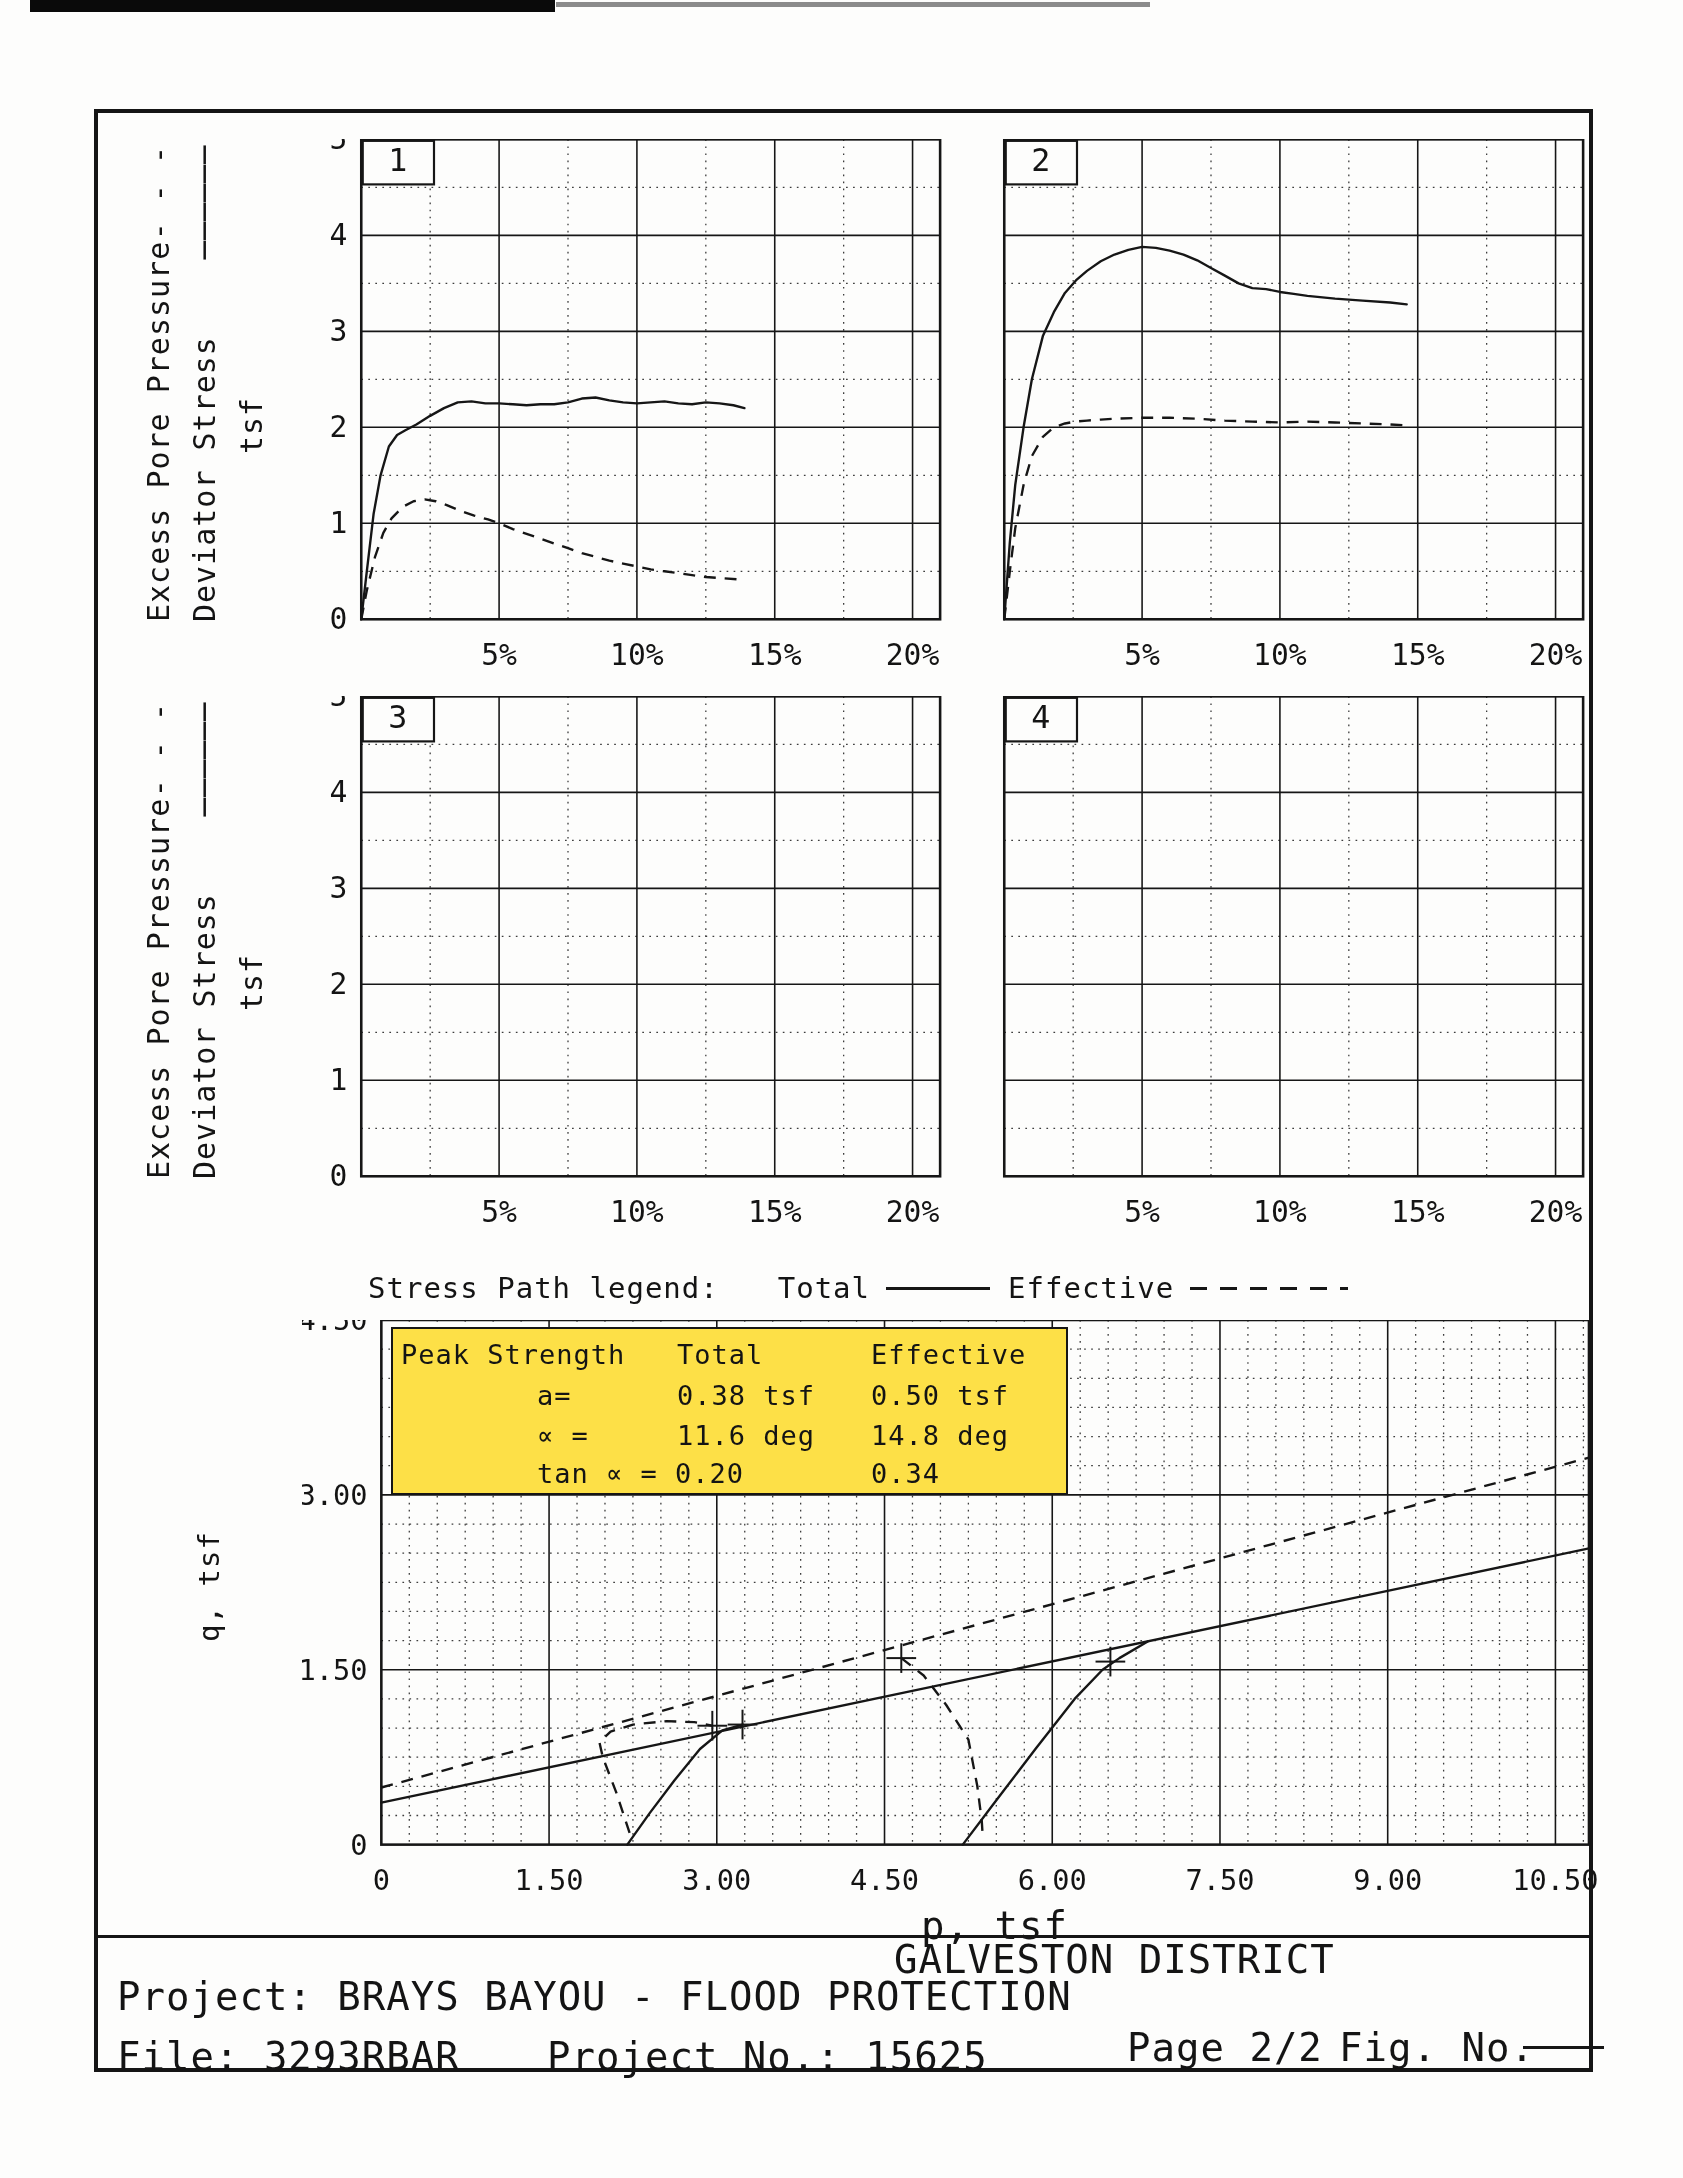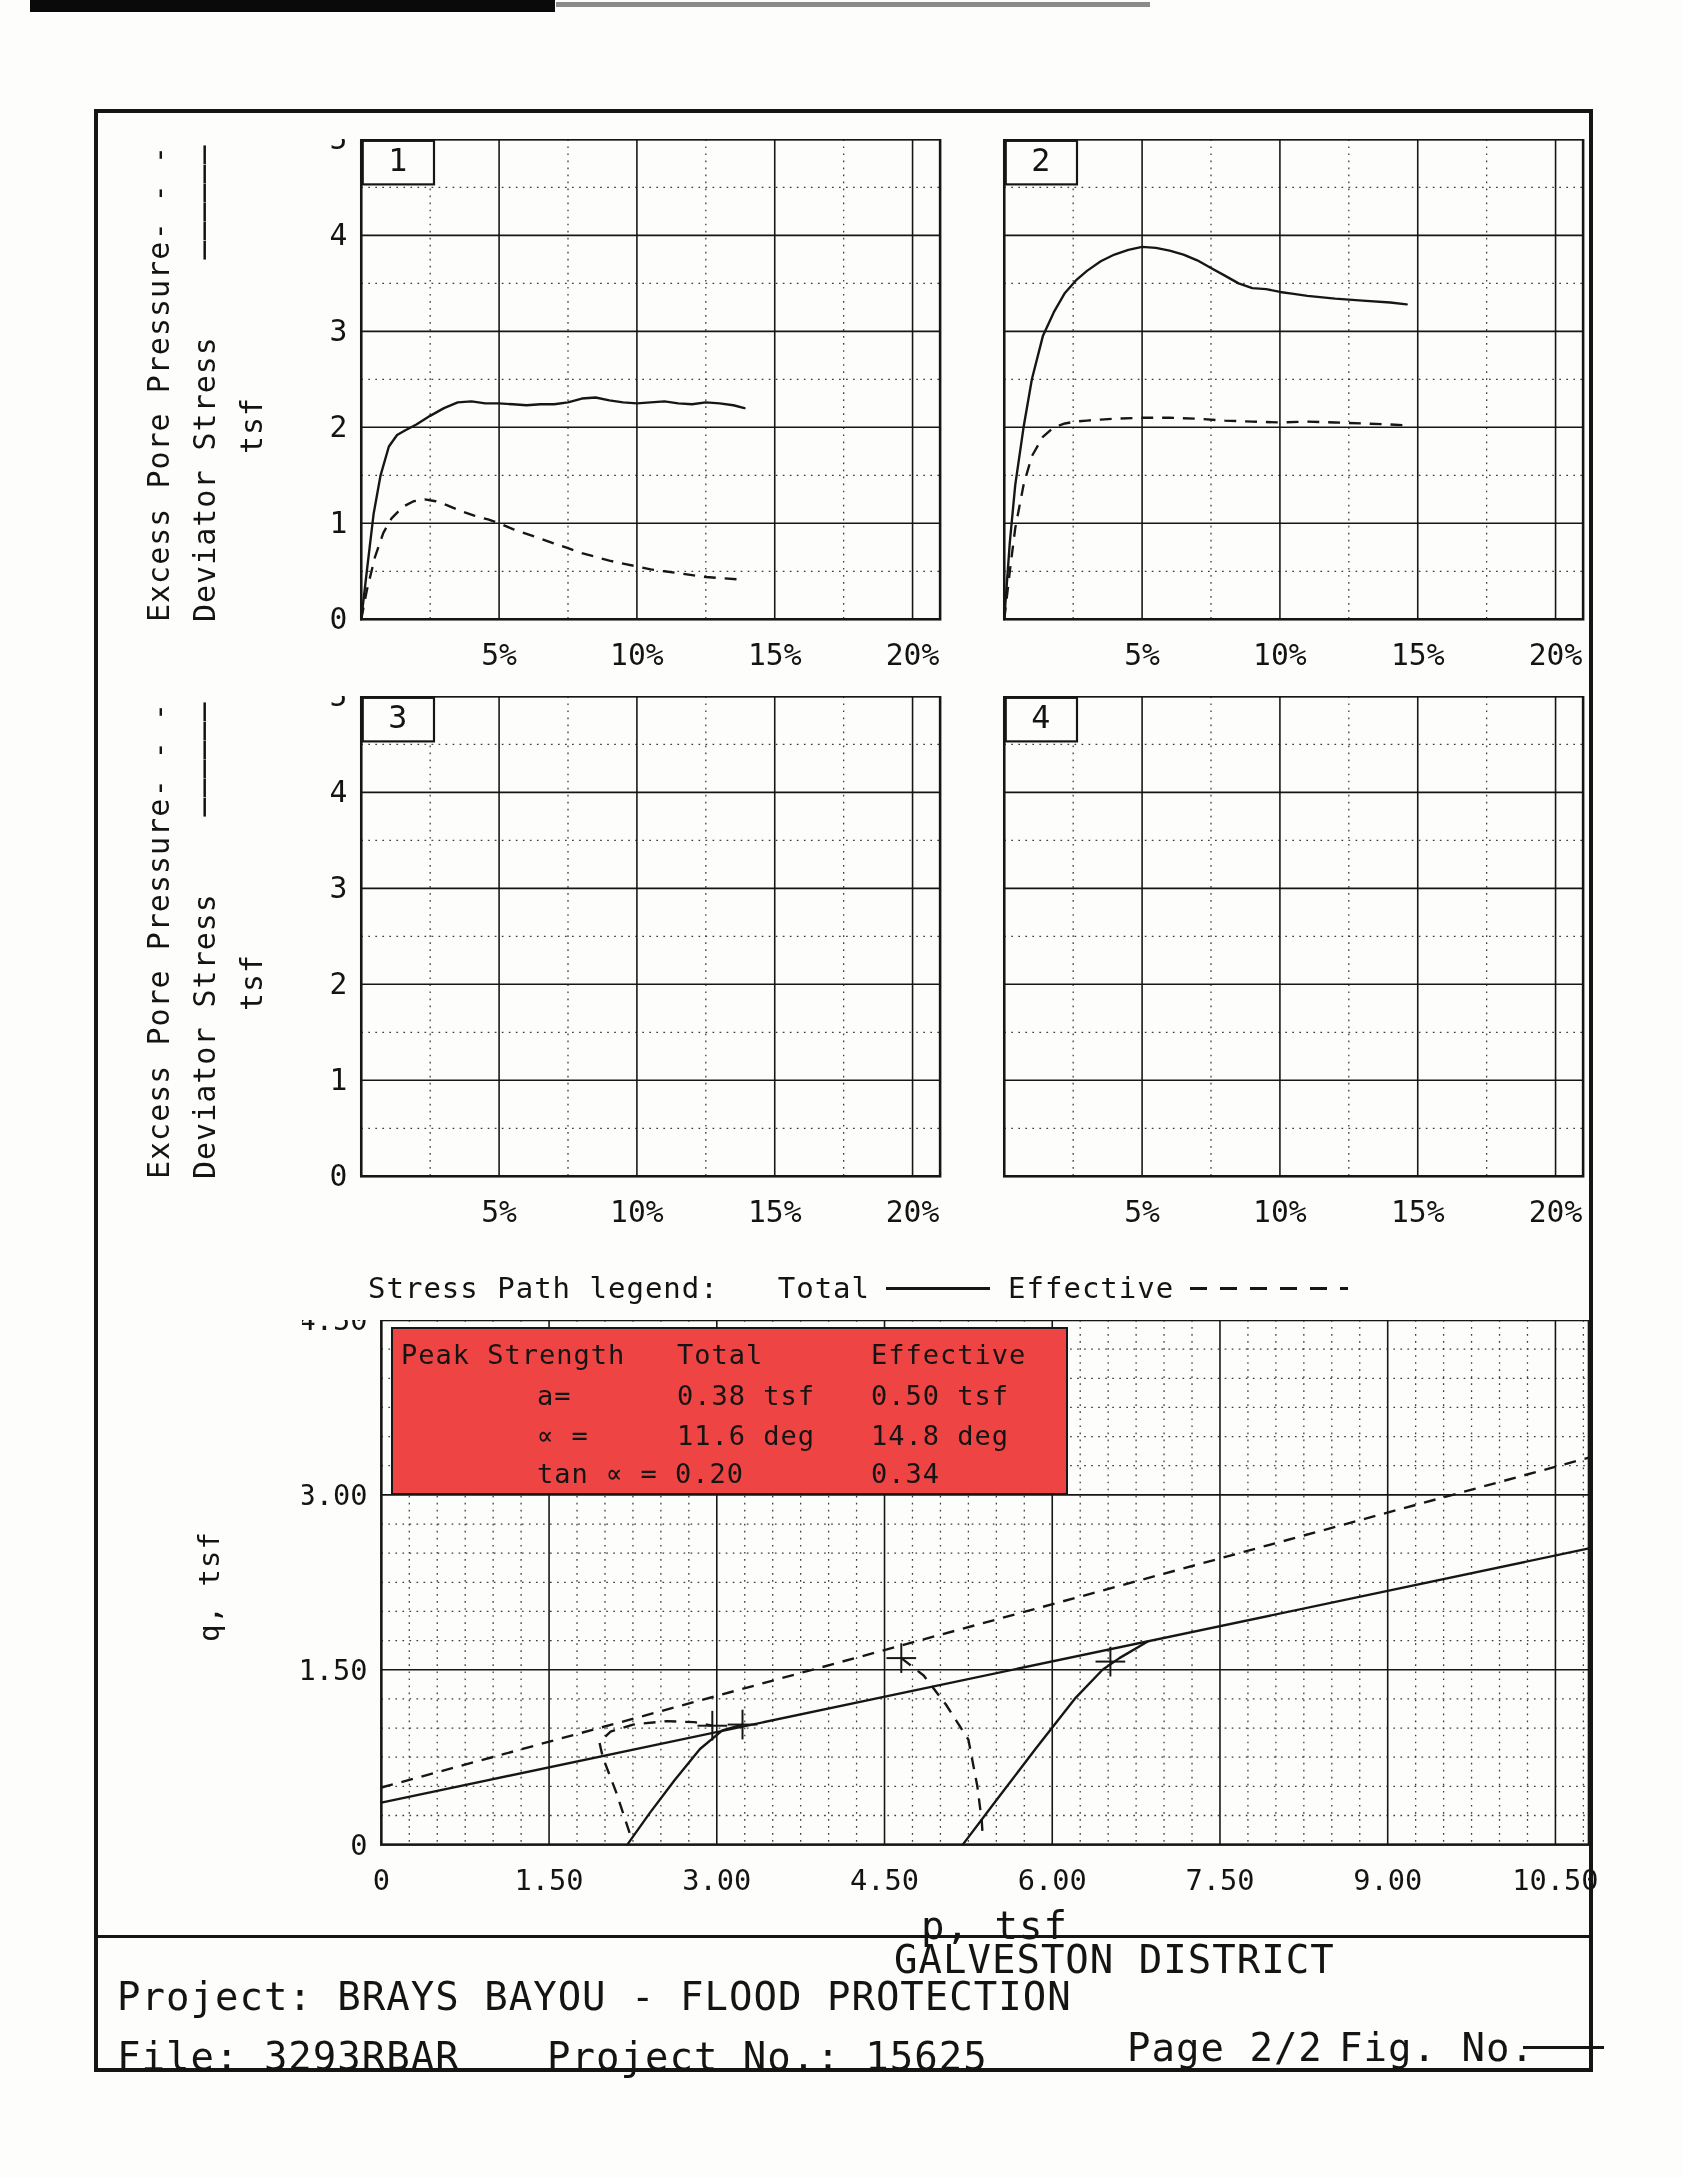--- a/index.html
+++ b/index.html
@@ -23,21 +23,21 @@
   .plot-border{fill:none;stroke:#161616;stroke-width:2.6;}
   .s-solid{fill:none;stroke:#161616;stroke-width:2.4;stroke-linejoin:round;stroke-linecap:round;}
   .s-dashed{fill:none;stroke:#161616;stroke-width:2.4;stroke-linejoin:round;stroke-dasharray:12 9;}
   .mark{stroke:#161616;stroke-width:2;}
   .badge-box{fill:#fdfdfc;stroke:#161616;stroke-width:2.2;}
   .txt{position:absolute;font-size:39px;letter-spacing:1px;white-space:nowrap;}
   .legend-row{left:368px;top:1271px;display:flex;align-items:center;font-size:29px;letter-spacing:1px;}
   .lg-solid{width:104px;height:0;border-top:3px solid #161616;margin:0 18px 0 16px;}
   .lg-dashed{width:158px;height:3px;margin-left:16px;
              background:repeating-linear-gradient(90deg,#161616 0 17px,transparent 17px 30px);}
-  .peak-table{left:391px;top:1327px;width:673px;height:164px;border:2px solid #161616;background:#ef4444;}
+  .peak-table{left:391px;top:1327px;width:673px;height:164px;border:2px solid #161616;background:#fde047;}
   .peak-table span{position:absolute;font-size:27px;letter-spacing:1px;white-space:nowrap;}
   .fig-line{left:1523px;top:2046px;width:81px;height:3px;background:#161616;}
 </style>
 </head>
 <body>
 
 <div id="page">
 
   <div class="abs strip-black"></div>
   <div class="abs strip-gray"></div>

